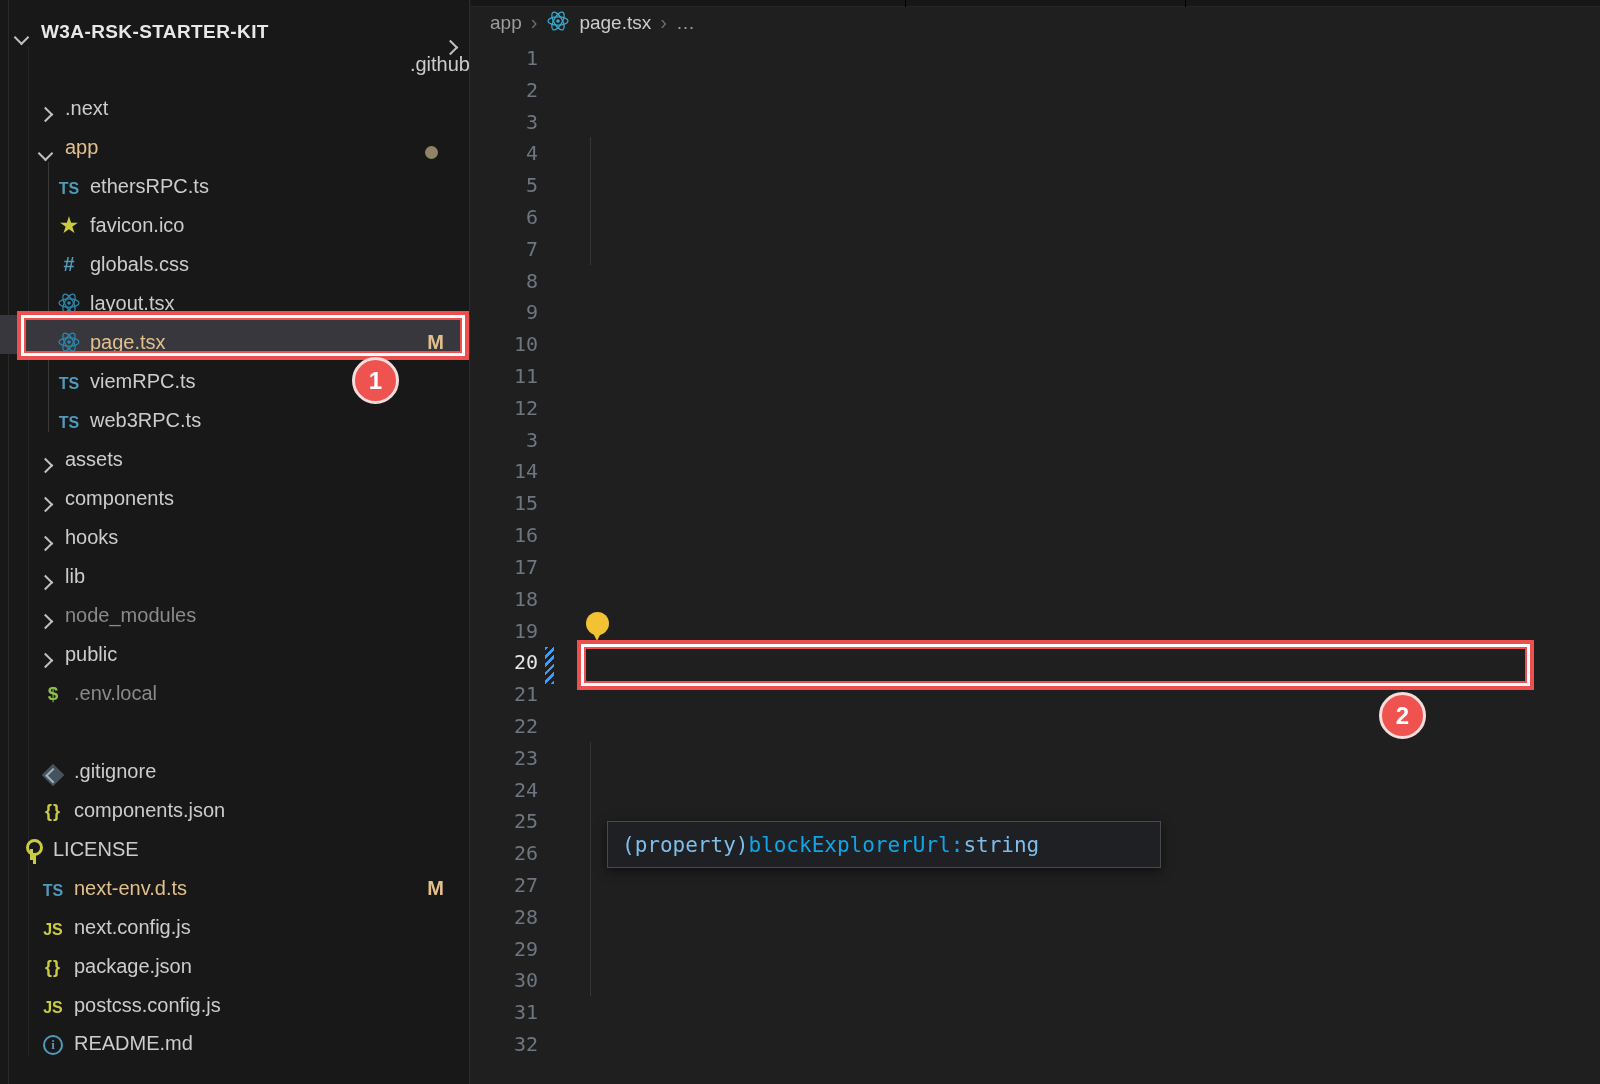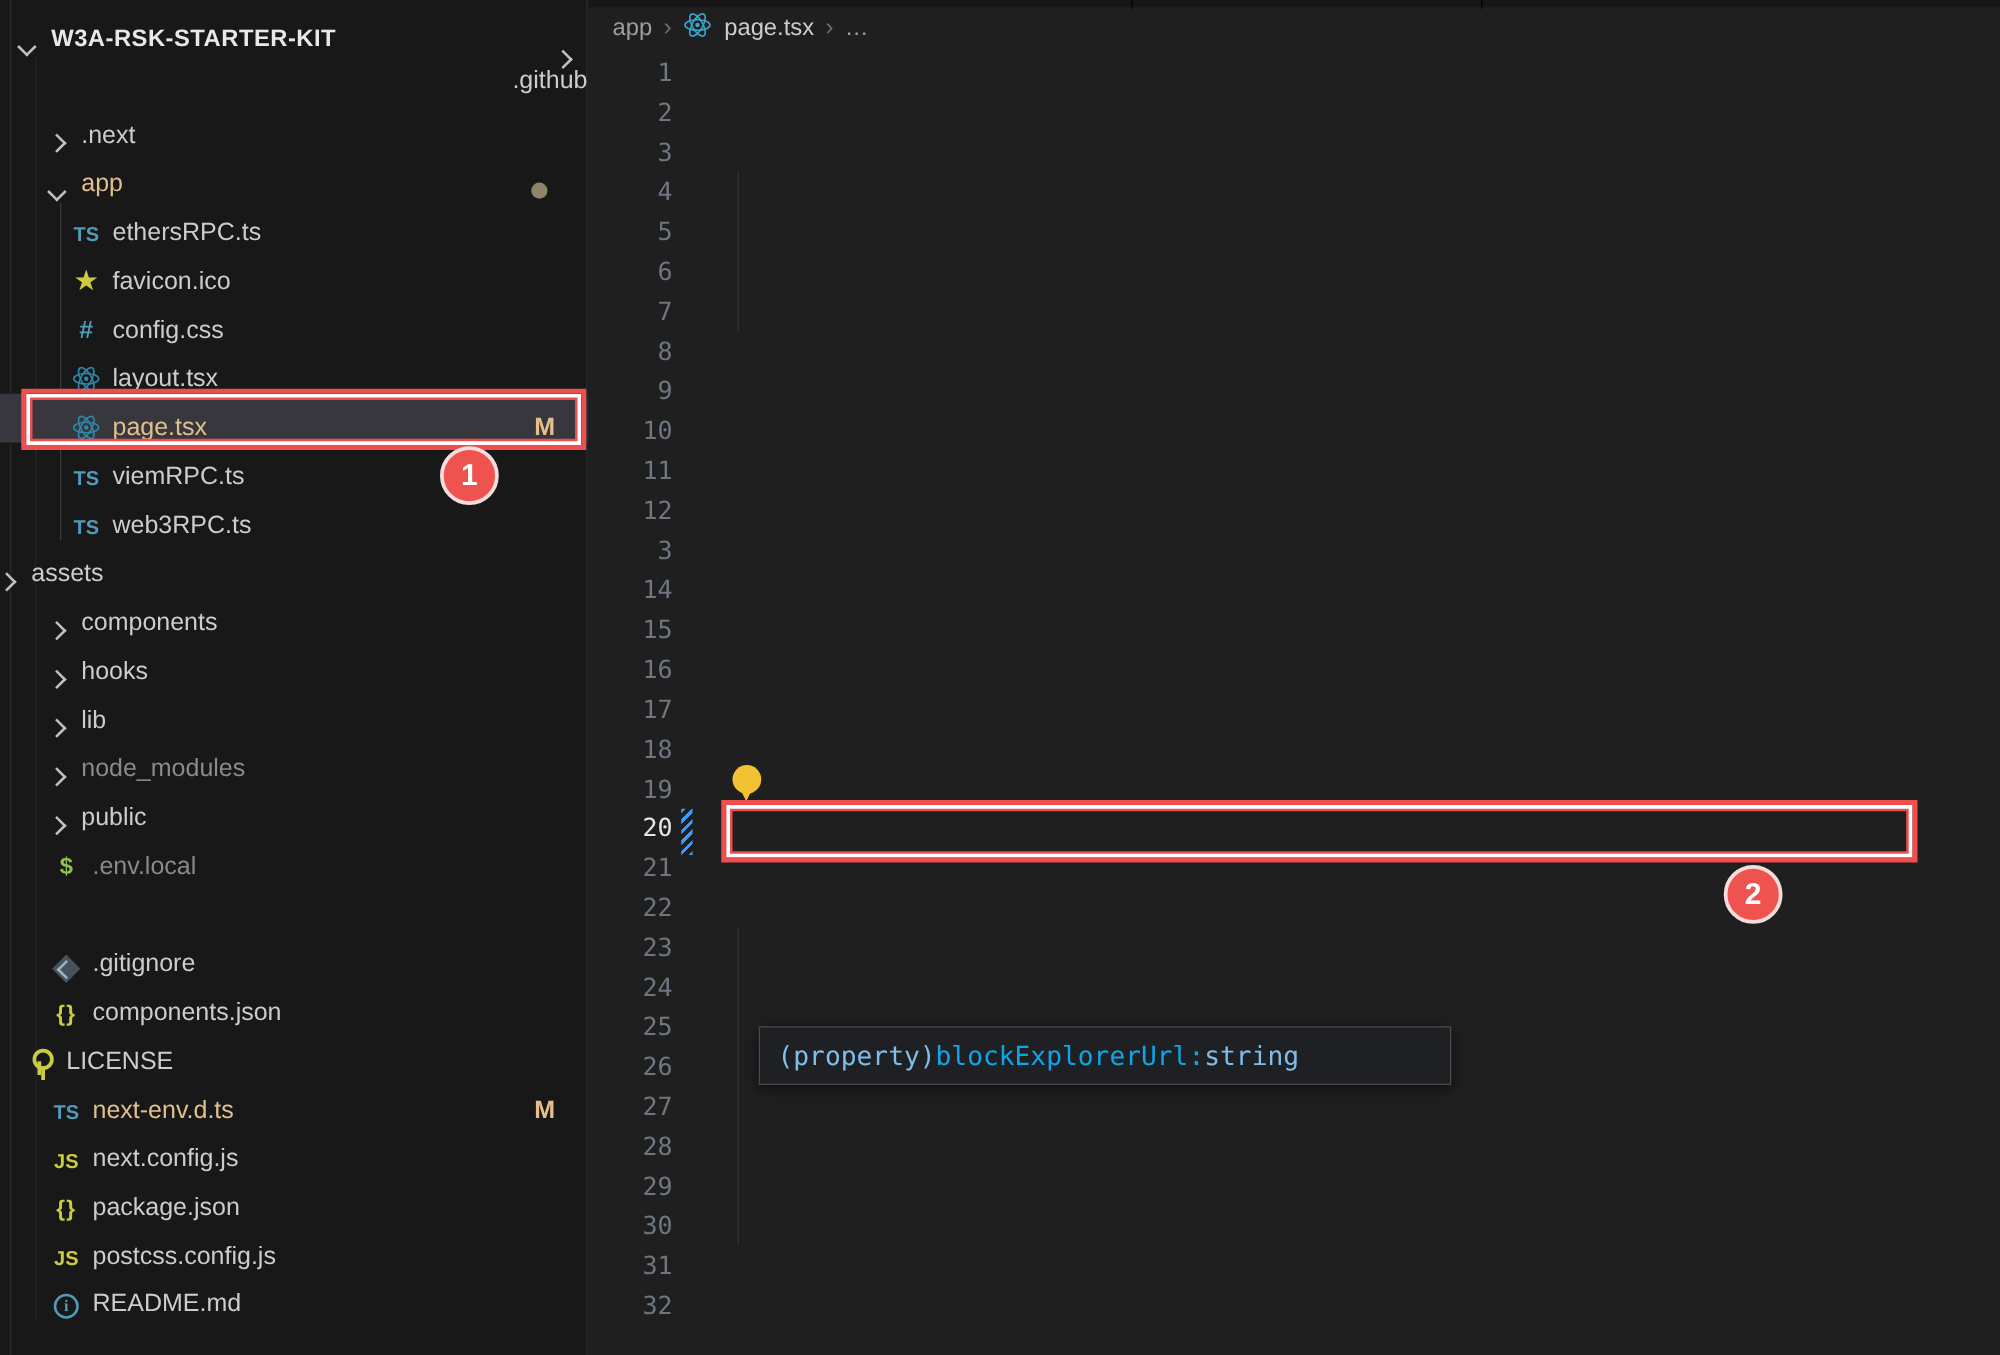--- a/index.html
+++ b/index.html
@@ -108,21 +108,21 @@
         <div class="row" style="top: 159.34px; padding-left: 56px;">
           <span class="fic ts">TS</span>
           <span class="lbl">ethersRPC.ts</span>
         </div>
         <div class="row" style="top: 198.3px; padding-left: 56px;">
           <span class="fic star">★</span>
           <span class="lbl">favicon.ico</span>
         </div>
         <div class="row" style="top: 237.26px; padding-left: 56px;">
           <span class="fic hash">#</span>
-          <span class="lbl">config.css</span>
+          <span class="lbl">globals.css</span>
         </div>
         <div class="row" style="top: 276.22px; padding-left: 56px;">
           <span class="fic">
             <svg class="react" viewBox="0 0 24 24">
               <g fill="none" stroke="#2d87ab" stroke-width="1.3">
                 <ellipse cx="12" cy="12" rx="10" ry="4.2"></ellipse>
                 <ellipse cx="12" cy="12" rx="10" ry="4.2" transform="rotate(60 12 12)"></ellipse>
                 <ellipse cx="12" cy="12" rx="10" ry="4.2" transform="rotate(120 12 12)"></ellipse>
               </g>
               <circle cx="12" cy="12" r="1.8" fill="#2d87ab"></circle>
@@ -145,21 +145,21 @@
           <span class="badge">M</span>
         </div>
         <div class="row" style="top: 354.14px; padding-left: 56px;">
           <span class="fic ts">TS</span>
           <span class="lbl">viemRPC.ts</span>
         </div>
         <div class="row" style="top: 393.1px; padding-left: 56px;">
           <span class="fic ts">TS</span>
           <span class="lbl">web3RPC.ts</span>
         </div>
-        <div class="row" style="top: 432.06px; ">
+        <div class="row" style="top: 432.06px; padding-left: 40px;">
           <span class="chev r"></span>
           <span class="lbl">assets</span>
         </div>
         <div class="row" style="top: 471.02px; padding-left: 40px;">
           <span class="chev r"></span>
           <span class="lbl">components</span>
         </div>
         <div class="row" style="top: 509.98px; padding-left: 40px;">
           <span class="chev r"></span>
           <span class="lbl">hooks</span>

